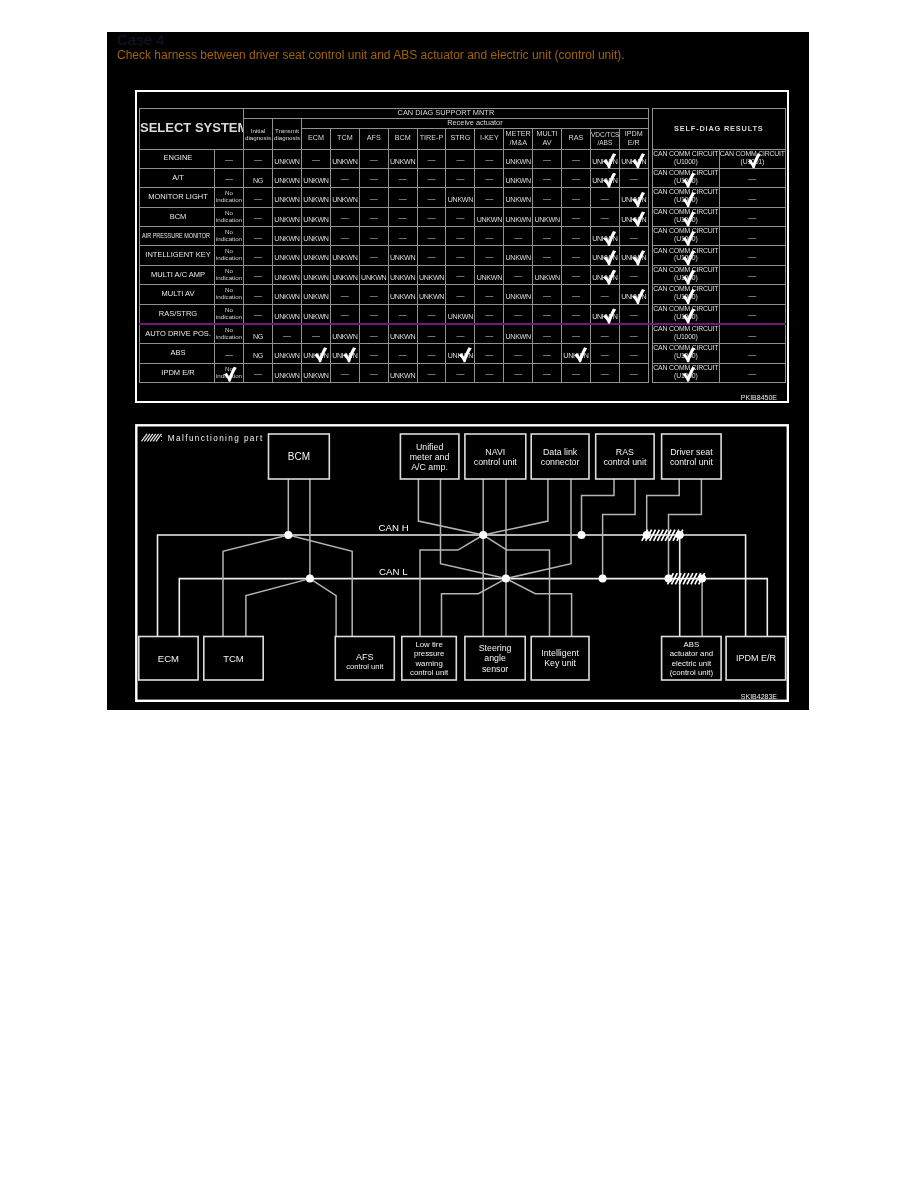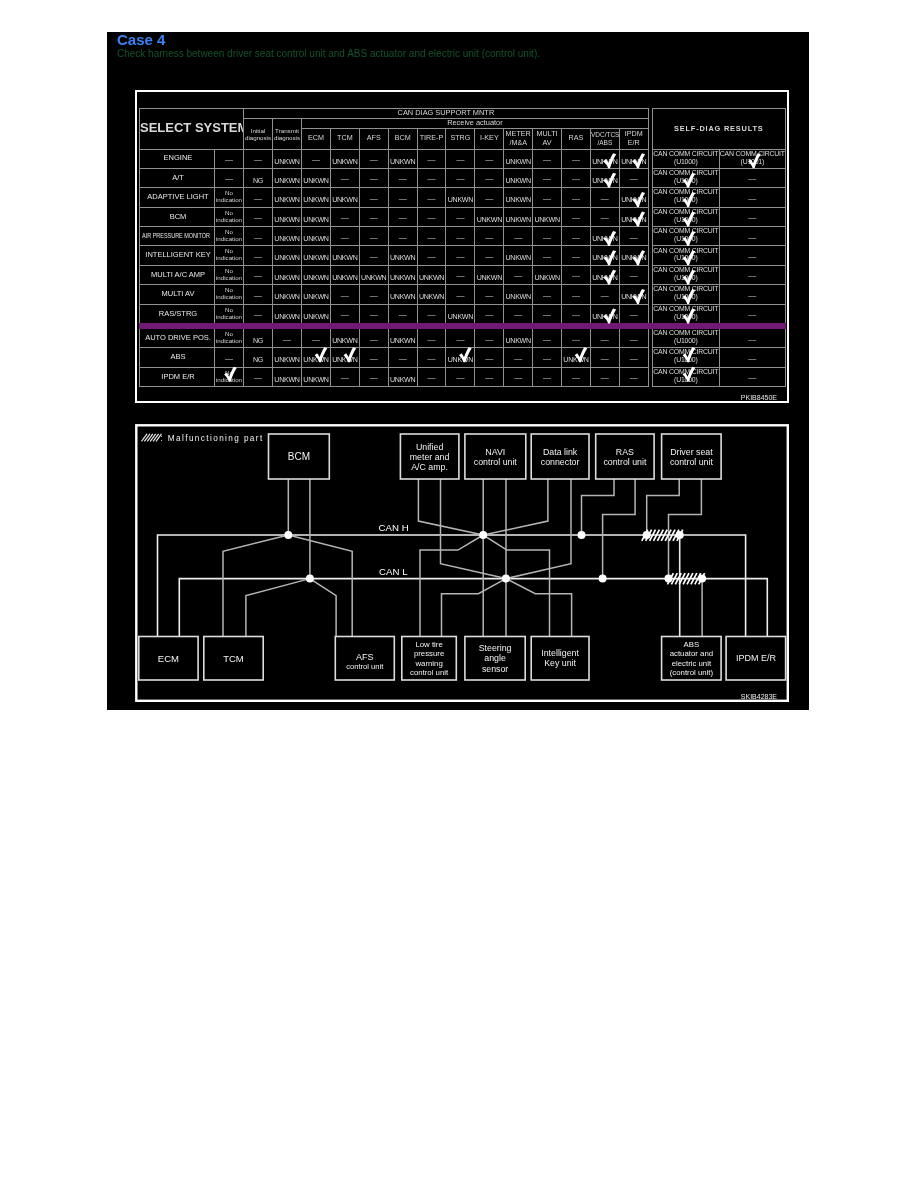--- a/index.html
+++ b/index.html
@@ -1,35 +1,35 @@
 <!DOCTYPE html>
 <html><head><meta charset="utf-8">
 <style>
 html,body{margin:0;padding:0;background:#fff;}
 body{width:918px;height:1188px;position:relative;font-family:"Liberation Sans",sans-serif;overflow:hidden;}
 .panel{position:absolute;left:107px;top:32px;width:702px;height:678px;background:#000;}
-.case{position:absolute;left:117px;top:30.5px;font-size:15px;font-weight:bold;color:#3b82f6;}
-.desc{position:absolute;left:117px;top:48px;font-size:10px;color:#14532d;}
+.case{position:absolute;left:117px;top:30.5px;font-size:15px;font-weight:normal;color:#0f172a;}
+.desc{position:absolute;left:117px;top:48px;font-size:12px;color:#a16207;}
 .tframe{position:absolute;left:135px;top:90px;width:650px;height:309px;border:2px solid #fff;}
 .tbl{position:absolute;left:2px;top:16px;}
 table.diag{border-collapse:collapse;table-layout:fixed;width:646.3px;background:#000;}
 .diag td{border:1px solid #909090;color:#ddd;text-align:center;padding:0;overflow:hidden;white-space:nowrap;line-height:1.15;}
 tr.h1 td{height:9px;}
 tr.h2 td{height:8px;}
 tr.h3 td{height:20px;font-size:7.2px;}
 tr.br td{height:18.4px;}
 td.hd{font-size:7.4px;color:#d8d8d8;}
 td.sd{letter-spacing:0.8px;font-weight:bold;}
 td.ssy{font-size:13px;font-weight:bold;}
 td.vdc{font-size:6.5px !important;}
 td.h2t{font-size:6.2px;}
 td.nm{text-align:center;font-size:7.5px;color:#e8e8e8;padding-left:2px;}
 td.sq span{display:inline-block;transform:scaleX(0.73);transform-origin:0 50%;}
 td.gap{border-top:none;border-bottom:none;}
-tr.r10 td{border-top:6px solid #701a75;}
+tr.r10 td{border-top:2px solid #701a75;}
 .dash{font-size:8px;color:#d5d5d5;position:relative;top:-1.5px;}
 .noi{font-size:6.2px;color:#d5d5d5;display:inline-block;}
 .uk{font-size:7.1px;color:#dedede;letter-spacing:-0.3px;}
 .ccc{font-size:6.9px;color:#dedede;display:inline-block;letter-spacing:-0.2px;}
 .checks{position:absolute;left:0;top:0;width:654px;height:313px;pointer-events:none;}
 .pk{position:absolute;right:10px;bottom:0px;font-size:7px;color:#e8e8e8;}
 .dframe{position:absolute;left:135px;top:424px;width:654px;height:278px;}
 svg text{font-family:"Liberation Sans",sans-serif;}
 </style></head>
 <body>
@@ -135,21 +135,21 @@
             <td><span class="dash">—</span></td>
             <td><span class="dash">—</span></td>
             <td><span class="uk">UNKWN</span></td>
             <td><span class="dash">—</span></td>
             <td class="gap"></td>
             <td><span class="ccc">CAN COMM CIRCUIT<br>(U1000)</span></td>
             <td><span class="dash">—</span></td>
           </tr>
 
 <tr class="br ">
-            <td class="nm">ADAPTIVE LIGHT</td>
+            <td class="nm">MONITOR LIGHT</td>
             <td><span class="noi">No<br>indication</span></td>
             <td><span class="dash">—</span></td>
             <td><span class="uk">UNKWN</span></td>
             <td><span class="uk">UNKWN</span></td>
             <td><span class="uk">UNKWN</span></td>
             <td><span class="dash">—</span></td>
             <td><span class="dash">—</span></td>
             <td><span class="dash">—</span></td>
             <td><span class="uk">UNKWN</span></td>
             <td><span class="dash">—</span></td>

